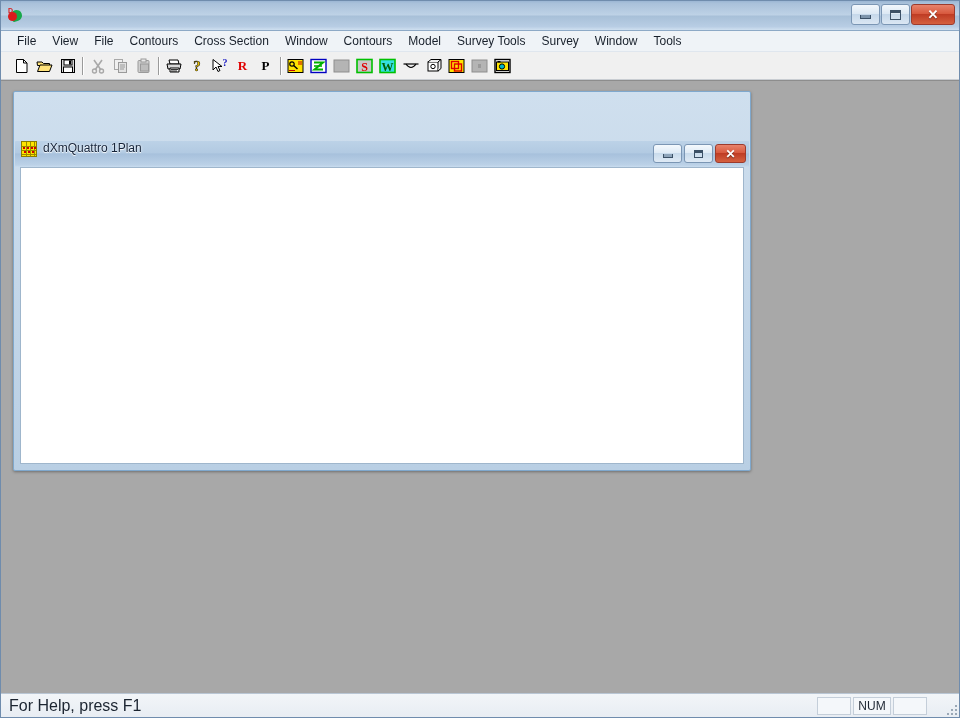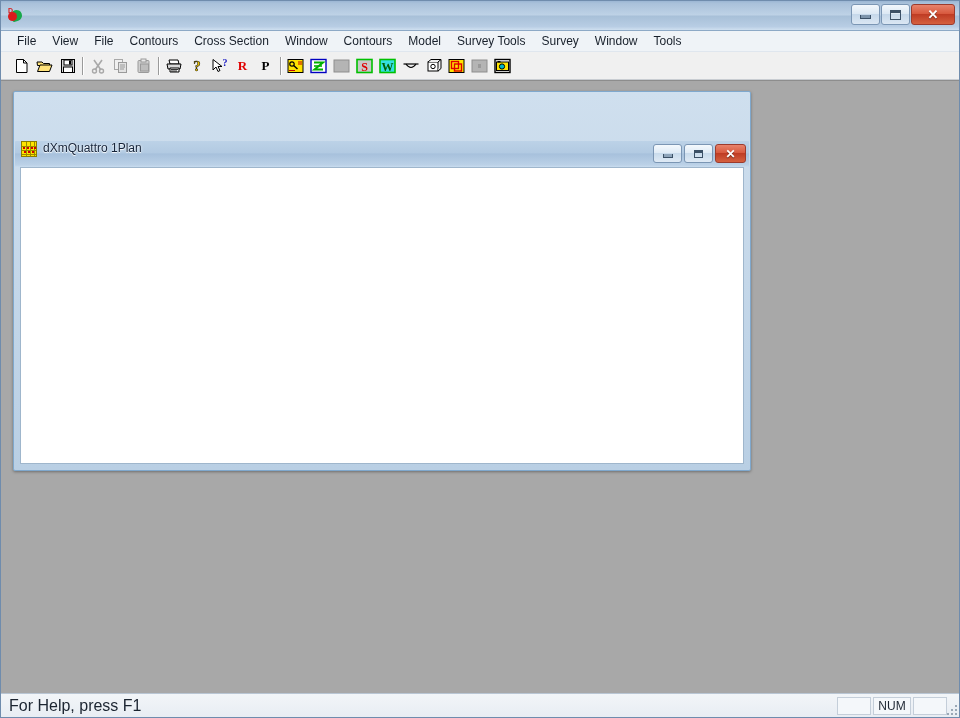--- a/index.html
+++ b/index.html
@@ -285,21 +285,21 @@
     position: relative;
     padding-left: 8px;
   }
   #status-text {
     font-size: 16px;
     color: #1b2430;
     white-space: nowrap;
   }
   .status-panes {
     position: absolute;
-    right: 12px; top: 3px;
+    right: 32px; top: 3px;
     display: flex;
     gap: 2px;
     height: 18px;
   }
   .status-pane {
     border: 1px solid #c4ced9;
     background: #f4f7fa;
     display: flex; align-items: center; justify-content: center;
     font-size: 12px;
     color: #1b2430;

